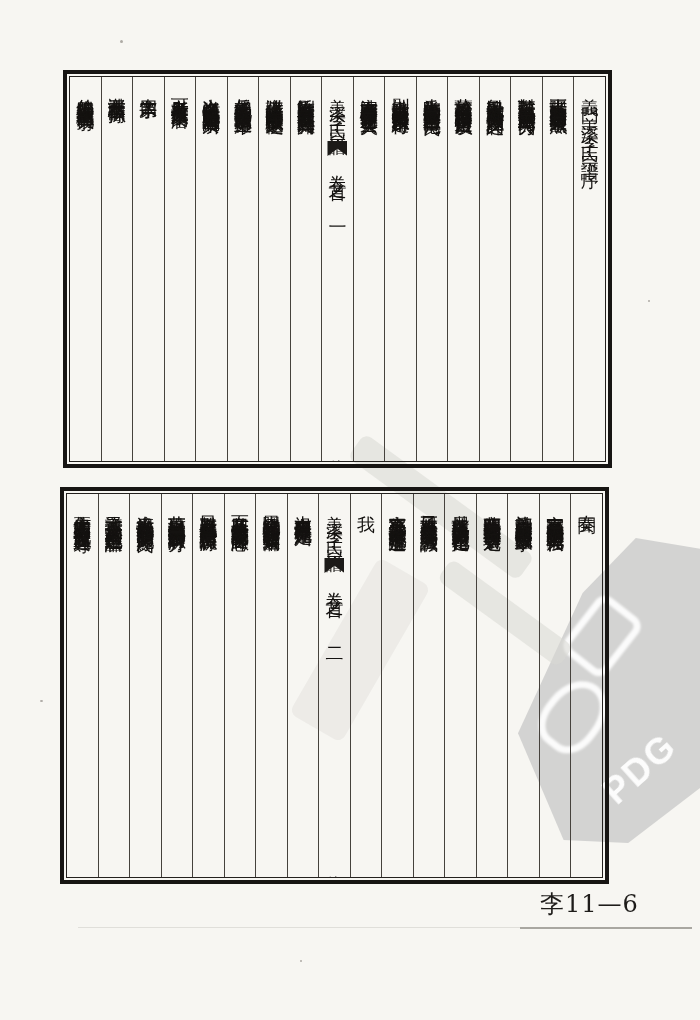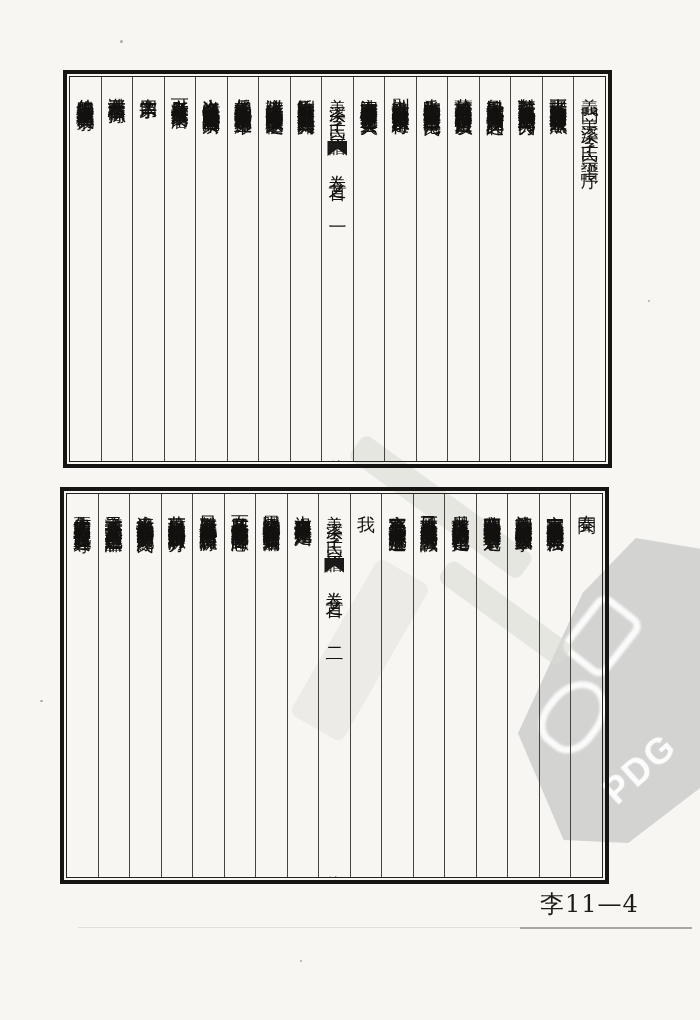--- a/index.html
+++ b/index.html
@@ -196,19 +196,19 @@
       <div class="col">
           <div class="vtext">譜亦云子孫千萬人之身其初一人之身也是譜牒</div>
         </div>
       <div class="col">
           <div class="vtext">之作要亦導人知同本分流祖宗一體以興起其尊</div>
         </div>
     </div>
   </div>
 </div>
 
-<div class="footer-code">李11—4</div>
+<div class="footer-code">李11—6</div>
 <div class="rule-dark"></div>
 <div class="rule-faint"></div>
 <div class="speck" style="left:120px;top:40px;width:3px;height:3px;"></div>
 <div class="speck" style="left:648px;top:300px;width:2px;height:2px;"></div>
 <div class="speck" style="left:40px;top:700px;width:3px;height:2px;"></div>
 <div class="speck" style="left:300px;top:960px;width:2px;height:2px;"></div>
 
 </body></html>

